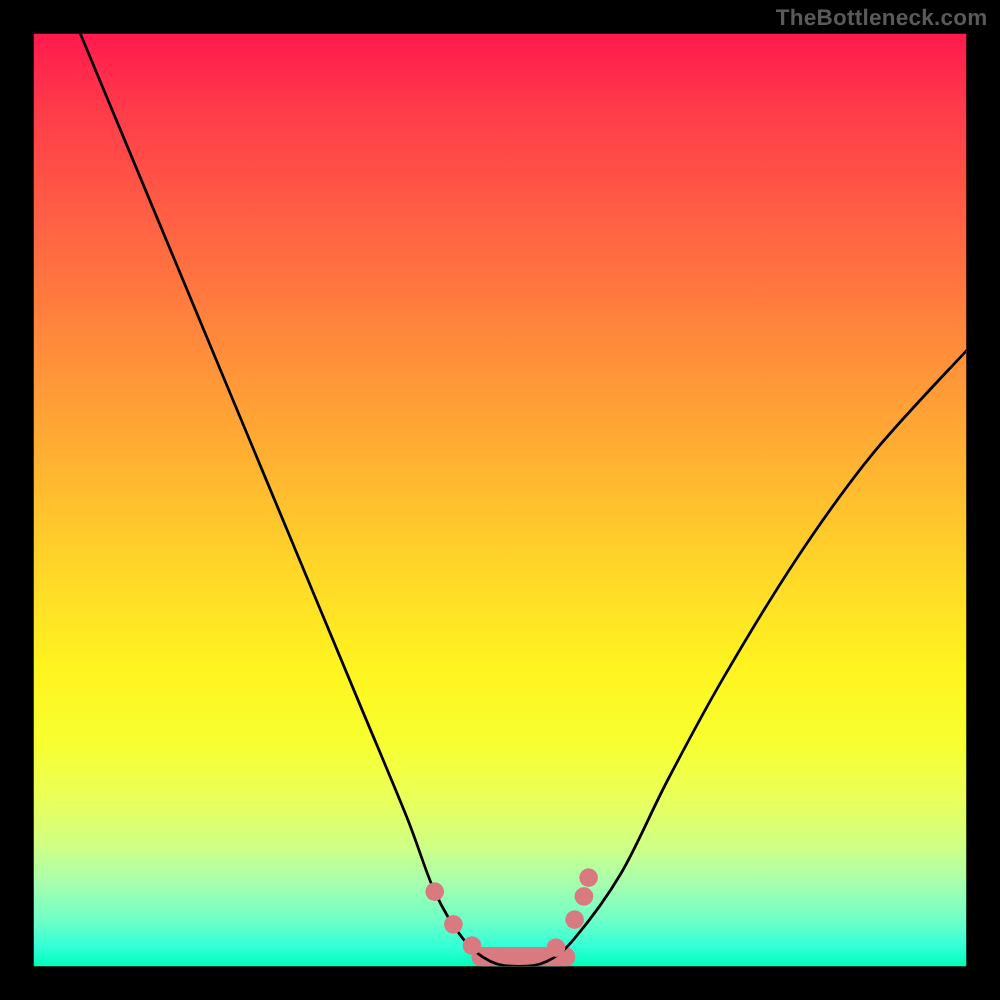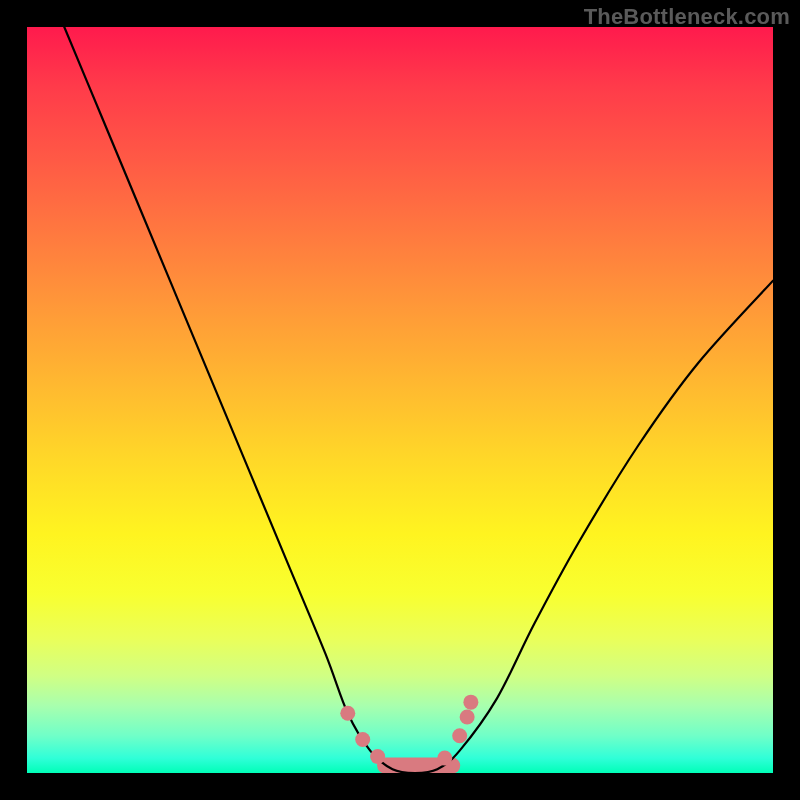--- a/index.html
+++ b/index.html
@@ -42,21 +42,21 @@
       #70ffc8 95%,
       #30ffd8 98%,
       #00ffb8 100%
     );
   }
   .watermark {
     position: absolute;
     top: 4px;
     right: 10px;
     color: #5a5a5a;
-    font-size: 22px;
+    font-size: 18px;
     font-weight: 600;
     letter-spacing: 0.2px;
     user-select: none;
   }
   svg.curve {
     position: absolute;
     left: 27px;
     top: 27px;
     width: 746px;
     height: 746px;

